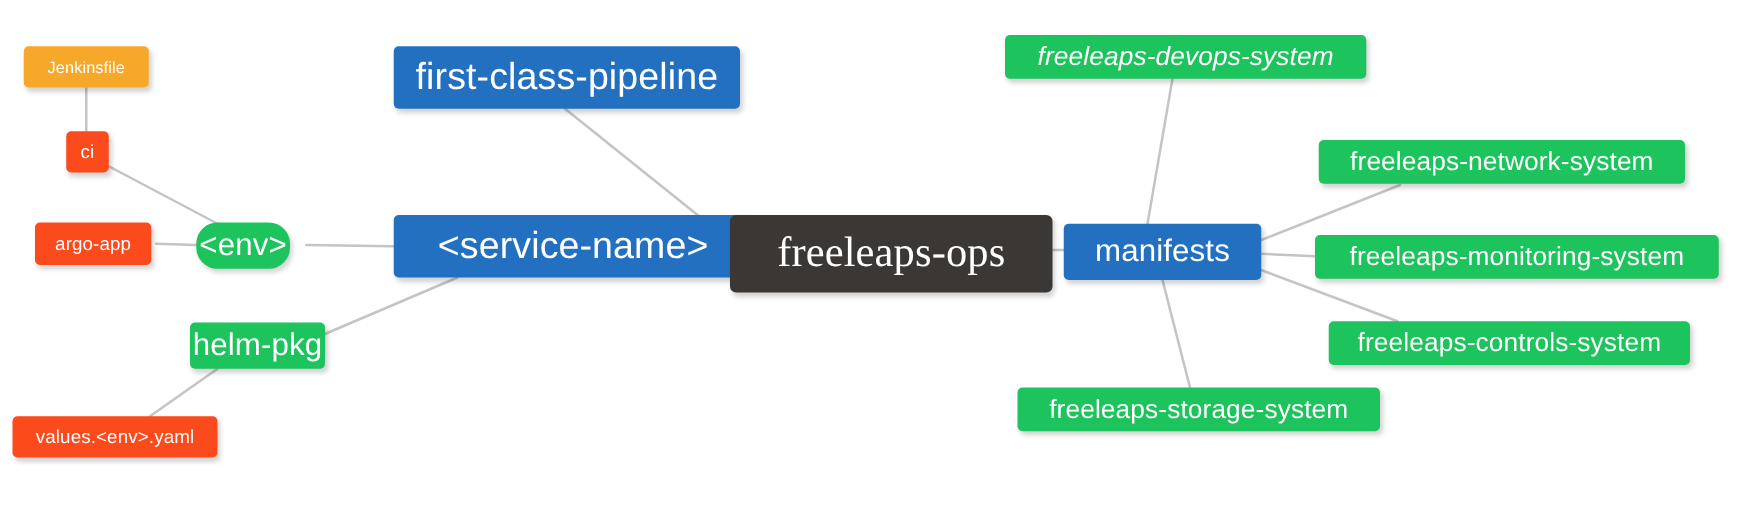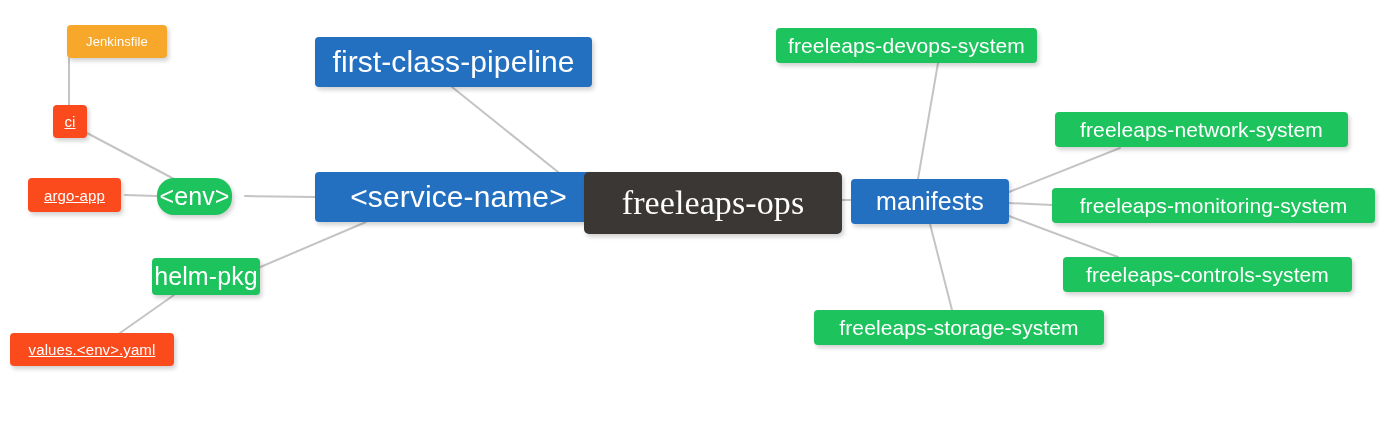--- a/index.html
+++ b/index.html
@@ -54,21 +54,21 @@
   }
   .node-orange {
     background: #f7a72a;
   }
   .node-red {
     background: #fb4a1c;
   }
   .size-xl { font-size: 30px; }
   .size-lg { font-size: 25px; }
   .size-md { font-size: 21px; }
-  .size-xs { font-size: 15px; text-decoration: underline; }
+  .size-xs { font-size: 15px; }
   .size-xxs { font-size: 13px; }
 </style>
 </head>
 <body>
 
 <div id="mindmap-canvas">
   <svg id="edge-layer" width="1390" height="421" viewBox="0 0 1390 421">
       <line x1="69" y1="58" x2="69" y2="105" stroke="#c4c4c4" stroke-width="2" stroke-linecap="round"></line>
       <line x1="87" y1="133" x2="176" y2="180" stroke="#c4c4c4" stroke-width="2" stroke-linecap="round"></line>
       <line x1="125" y1="195" x2="157" y2="196" stroke="#c4c4c4" stroke-width="2" stroke-linecap="round"></line>
@@ -78,29 +78,29 @@
       <line x1="174" y1="295" x2="120" y2="333" stroke="#c4c4c4" stroke-width="2" stroke-linecap="round"></line>
       <line x1="566" y1="197" x2="584" y2="200" stroke="#c4c4c4" stroke-width="2" stroke-linecap="round"></line>
       <line x1="842" y1="200" x2="851" y2="200" stroke="#c4c4c4" stroke-width="2" stroke-linecap="round"></line>
       <line x1="918" y1="179" x2="938" y2="63" stroke="#c4c4c4" stroke-width="2" stroke-linecap="round"></line>
       <line x1="1009" y1="192" x2="1120" y2="148" stroke="#c4c4c4" stroke-width="2" stroke-linecap="round"></line>
       <line x1="1009" y1="203" x2="1052" y2="205" stroke="#c4c4c4" stroke-width="2" stroke-linecap="round"></line>
       <line x1="1009" y1="216" x2="1118" y2="257" stroke="#c4c4c4" stroke-width="2" stroke-linecap="round"></line>
       <line x1="930" y1="224" x2="952" y2="310" stroke="#c4c4c4" stroke-width="2" stroke-linecap="round"></line>
     </svg>
   <div id="node-layer">
-      <div class="node node-orange size-xxs" style="left: 19px; top: 25px; width: 100px; height: 33px; margin-left: 48px;">Jenkinsfile</div>
+      <div class="node node-orange size-xxs" style="left: 19px; top: 37px; width: 100px; height: 33px;">Jenkinsfile</div>
       <div class="node node-red size-xs" style="left: 53px; top: 105px; width: 34px; height: 33px;">ci</div>
       <div class="node node-red size-xs" style="left: 28px; top: 178px; width: 93px; height: 34px;">argo-app</div>
       <div class="node node-green size-lg" style="left: 157px; top: 178px; width: 75px; height: 37px; border-radius: 17px;">&lt;env&gt;</div>
       <div class="node node-blue size-xl" style="left: 315px; top: 172px; width: 287px; height: 50px;">&lt;service-name&gt;</div>
       <div class="node node-blue size-xl" style="left: 315px; top: 37px; width: 277px; height: 50px;">first-class-pipeline</div>
       <div class="node node-green size-lg" style="left: 152px; top: 258px; width: 108px; height: 37px;">helm-pkg</div>
       <div class="node node-red size-xs" style="left: 10px; top: 333px; width: 164px; height: 33px;">values.&lt;env&gt;.yaml</div>
       <div class="node node-root node-root" style="left: 584px; top: 172px; width: 258px; height: 62px; font-family: Liberation Serif, serif;">freeleaps-ops</div>
       <div class="node node-blue size-lg" style="left: 851px; top: 179px; width: 158px; height: 45px;">manifests</div>
-      <div class="node node-green size-md" style="left: 776px; top: 28px; width: 261px; height: 35px;">freeleaps-devops-system</div>
+      <div class="node node-green size-md" style="left: 804px; top: 28px; width: 289px; height: 35px; font-style: italic;">freeleaps-devops-system</div>
       <div class="node node-green size-md" style="left: 1055px; top: 112px; width: 293px; height: 35px;">freeleaps-network-system</div>
       <div class="node node-green size-md" style="left: 1052px; top: 188px; width: 323px; height: 35px;">freeleaps-monitoring-system</div>
       <div class="node node-green size-md" style="left: 1063px; top: 257px; width: 289px; height: 35px;">freeleaps-controls-system</div>
       <div class="node node-green size-md" style="left: 814px; top: 310px; width: 290px; height: 35px;">freeleaps-storage-system</div>
     </div>
 </div>
 
 </body></html>

